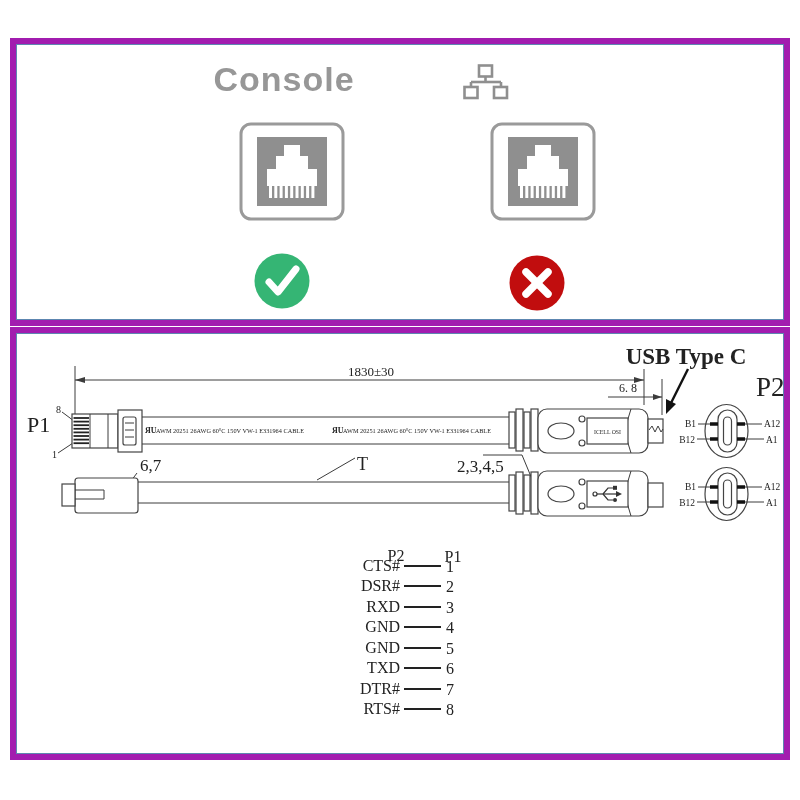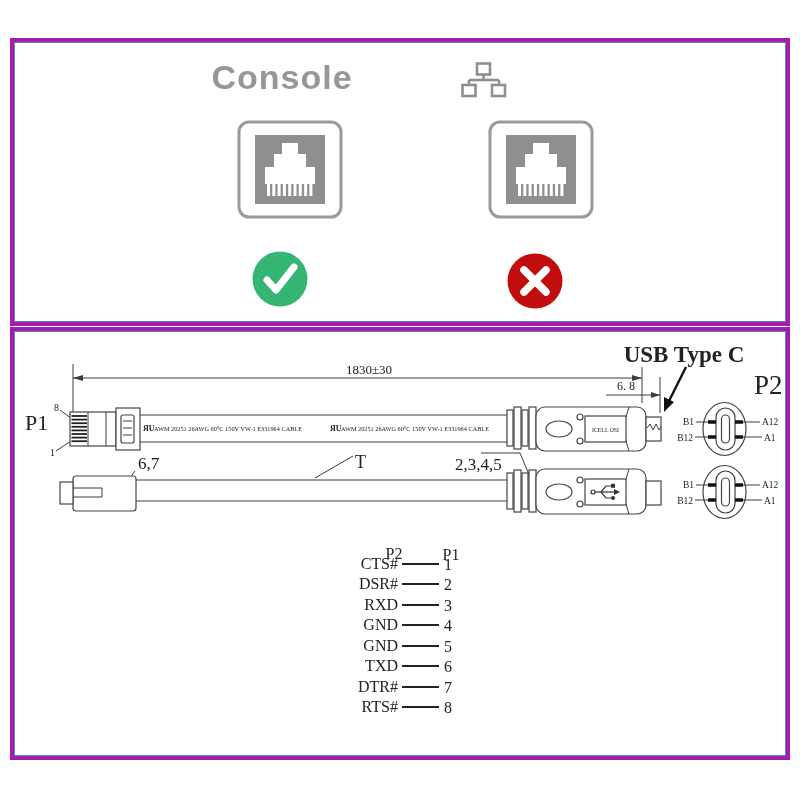--- a/index.html
+++ b/index.html
@@ -3,21 +3,21 @@
 <meta charset="utf-8">
 <style>
   html,body { margin:0; padding:0; }
   body {
     width:800px; height:800px; position:relative; background:#ffffff;
     font-family:"Liberation Sans", sans-serif;
     overflow:hidden;
   }
   .panel {
     position:absolute; background:#fff; box-sizing:border-box;
-    border:4px solid #a21caf; box-shadow: inset 0 0 0 1px #5d86b0;
+    border:6px solid #a21caf; box-shadow: inset 0 0 0 1px #5d86b0;
   }
   #top-panel    { left:10px; top:38px;  width:780px; height:288px; }
   #bottom-panel { left:10px; top:327px; width:780px; height:433px; }
   .abs { position:absolute; }
   .gray-label { color:#979797; }
   #console-label {
     left:158px; top:16px; width:220px; text-align:center;
     font-size:34px; font-weight:600; letter-spacing:1px;
   }
   #ethernet-label {

